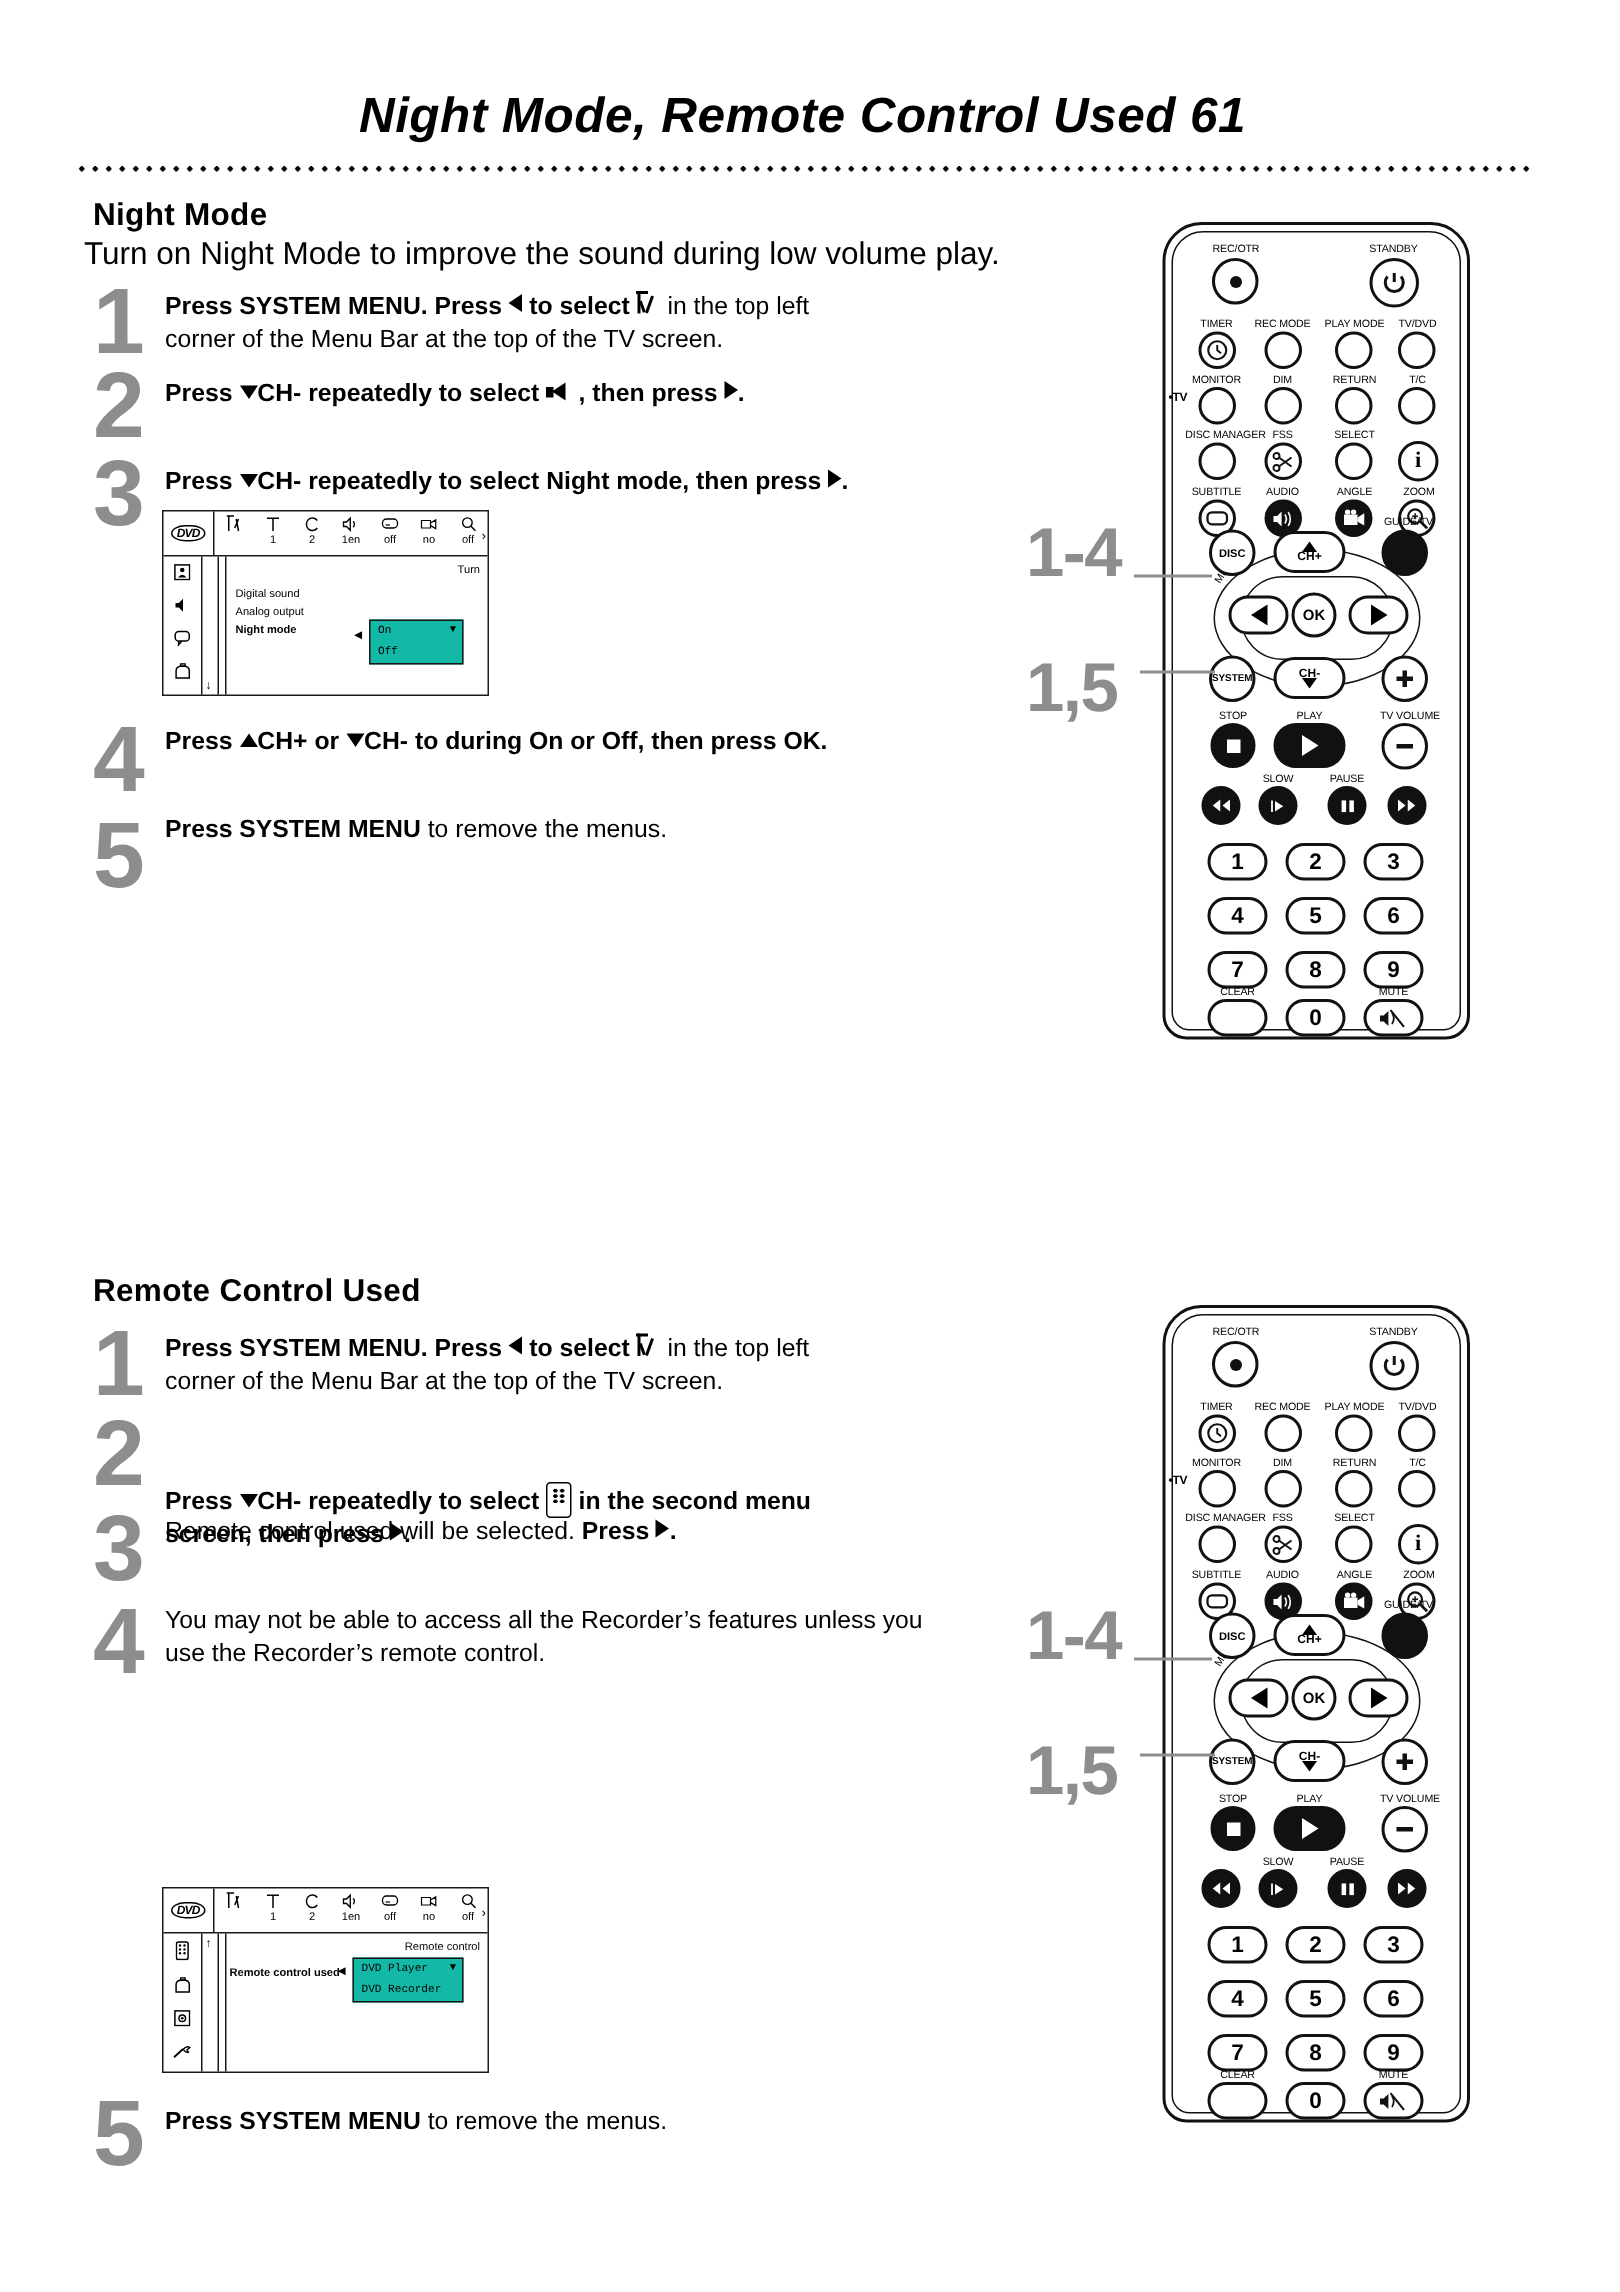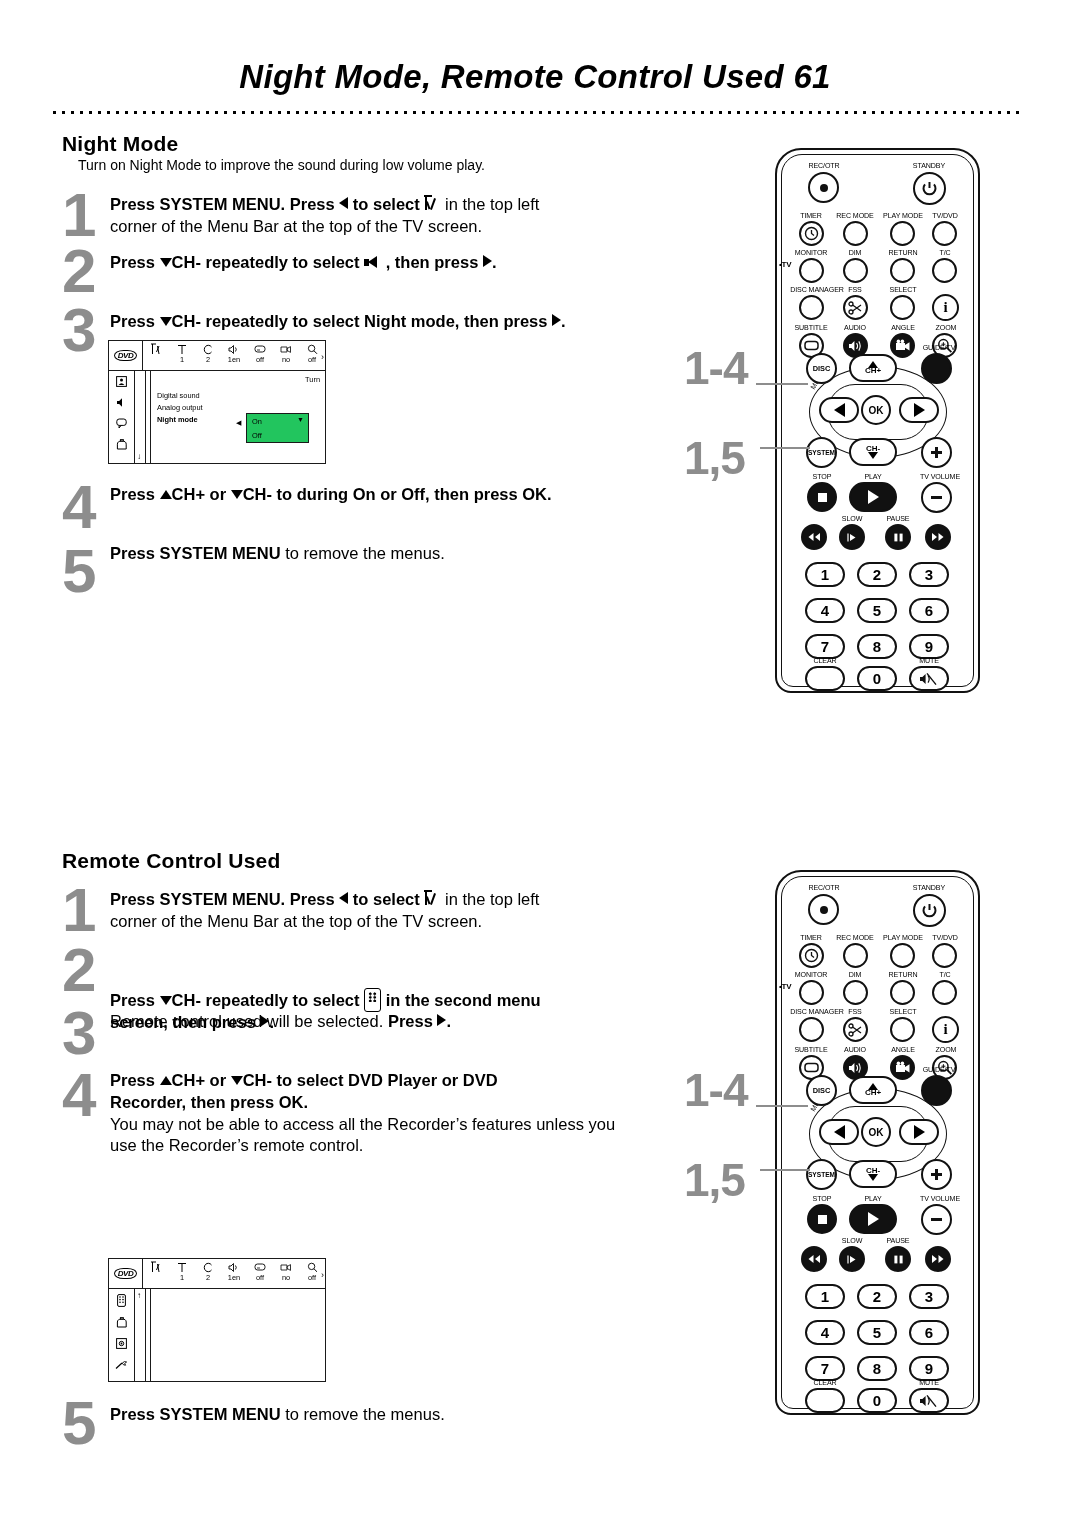--- a/index.html
+++ b/index.html
@@ -40,22 +40,22 @@
     position: absolute;
     font-size: 21px;
     font-weight: bold;
     letter-spacing: 0.2px;
   }
   #night-mode-heading { left: 62px; top: 132px; }
   #remote-used-heading { left: 62px; top: 849px; }
 
   .section-intro {
     position: absolute;
-    left: 78px; top: 156px;
-    font-size: 14px;
+    left: 56px; top: 156px;
+    font-size: 21px;
     line-height: 1.3;
   }
 
   
   .step-num {
     position: absolute;
     font-size: 62px;
     font-weight: bold;
     color: #8d8d8d;
     line-height: 0.82;
@@ -258,22 +258,23 @@
   }
   .osd-row {
     font-size: 7.4px;
     line-height: 1.62;
     white-space: nowrap;
   }
   .osd-row.sel { font-weight: bold; }
   .osd-dropdown {
     position: absolute;
     border: 1.2px solid #1a1a1a;
-    background: #22c55e;
+    background: #14b8a6;
     font-size: 7.4px;
+    font-family: Liberation Mono, monospace;
   }
   .osd-dd-item {
     padding: 1.5px 4px 1.5px 5px;
     white-space: nowrap;
     line-height: 1.5;
   }
   .osd-dd-caret {
     position: absolute;
     right: 4px; top: 2px;
     font-size: 7px;
@@ -747,22 +748,20 @@
   <span>screen, then press </span><span class="tri-right"></span><span>.</span>
 </div>
 
 <div class="step-num" style="left:62px; top:1008px;">3</div>
 <div class="step-text" style="left:110px; top:1011px; width:530px;">
   <span class="step-body">Remote control used will be selected.  </span><b>Press </b><span class="tri-right"></span><b>.</b>
 </div>
 
 <div class="step-num" style="left:62px; top:1070px;">4</div>
 <div class="step-text" style="left:110px; top:1070px; width:535px;">
-  <b><span>Press </span><span class="tri-up"></span><span>CH+ or </span><span class="tri-down"></span><span>CH- to select DVD Player or DVD</span><br>
-  <span>Recorder, then press OK.</span></b>
   <div class="step-body">You may not be able to access all the Recorder’s features unless you use the Recorder’s remote control.</div>
 </div>
 
 <div class="osd" style="left:108px; top:1258px;">
   <div class="osd-topbar">
     <div class="osd-dvd">
       <span class="dvd-logo">DVD</span>
     </div>
     <div class="osd-cells">
       <div class="osd-cell">
@@ -857,20 +856,32 @@
         <svg width="13" height="11" viewBox="0 0 13 11">
             <path d="M1,9.5 L7,4" stroke="#000" stroke-width="1.2"></path>
             <path d="M7.2,4.2 Q9.4,1.6 11.6,3 L9.6,4.6 L10.6,6.2 Q8.4,6.6 7.2,4.2 Z" stroke="#000" stroke-width="0.9" fill="none"></path>
           </svg>
       </span>
     </div>
     <div class="osd-scroll">
       <span class="sc-ar" style="top:2px;">↑</span>
     </div>
     <div class="osd-divider"></div>
+    <div class="osd-content">
+      <div class="osd-caption">Remote control</div>
+      <div class="osd-rows" style="top:20px; left:2px;">
+        <div class="osd-row sel">Remote control used</div>
+      </div>
+      <div class="osd-sel-arrow" style="left:74px; top:21px;">◀</div>
+      <div class="osd-dropdown" style="left:84px; top:16px; width:74px;">
+        <div class="osd-dd-item">DVD Player</div>
+        <div class="osd-dd-item">DVD Recorder</div>
+        <span class="osd-dd-caret">▼</span>
+      </div>
+    </div>
   </div>
 </div>
 
 <div class="step-num" style="left:62px; top:1398px;">5</div>
 <div class="step-text" style="left:110px; top:1404px; width:540px;">
   <b>Press SYSTEM MENU</b><span class="step-body"> to remove the menus.</span>
 </div>
 
 <div class="remote-wrap" style="left:775px; top:870px;">
   <div class="remote-body"></div>

